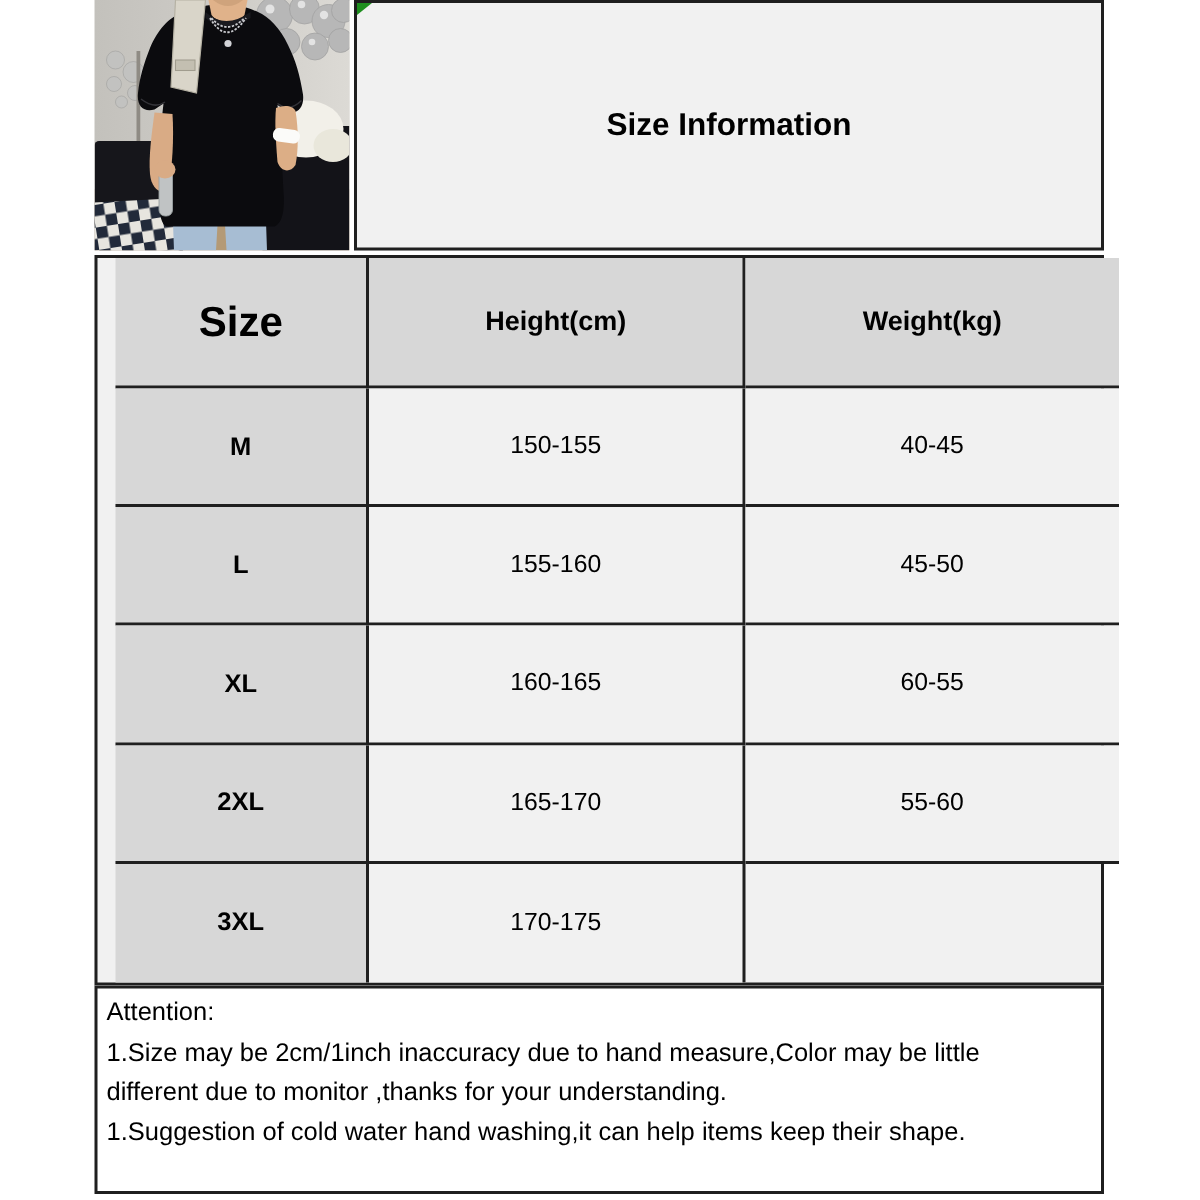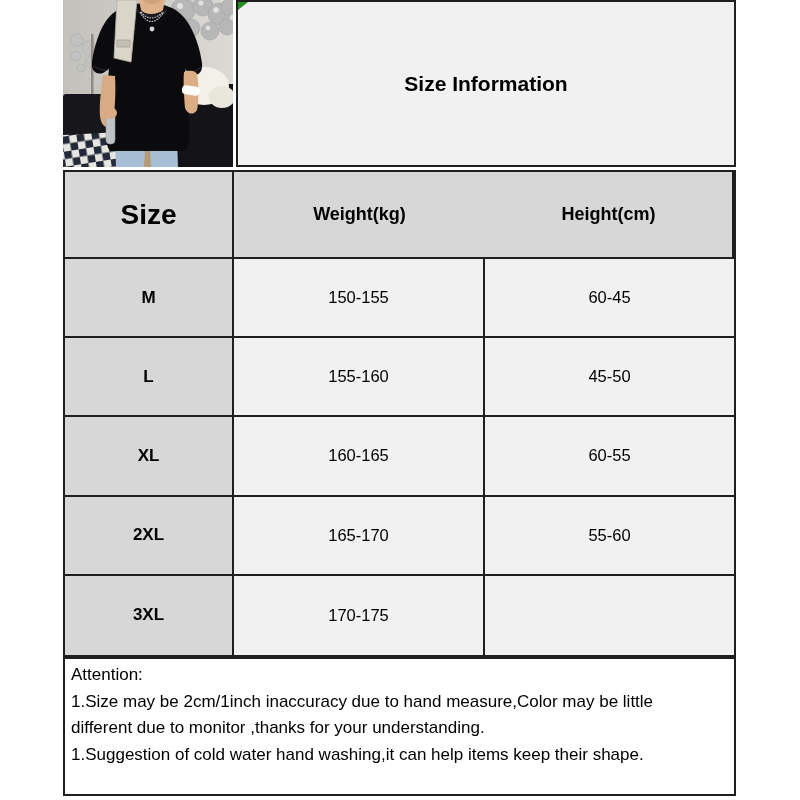--- a/index.html
+++ b/index.html
@@ -28,20 +28,21 @@
     border-top:8px solid #1f8f1f; border-right:10px solid transparent;
   }
 
   
   .tbl {
     position:absolute; left:63px; top:170px; width:673px; height:487px;
     box-sizing:border-box; border:2px solid #1f1f1f; background:#f1f1f1;
     display:grid;
     grid-template-columns:169px 251px 249px;
     grid-template-rows:87px repeat(5, 79.2px);
+    padding-left:12px;
   }
   .cell {
     display:flex; align-items:center; justify-content:center;
     border-right:2px solid #1f1f1f; border-bottom:2px solid #1f1f1f;
     background:#f1f1f1;
   }
   .cell.cr { border-right:none; }
   .cell.cb { border-bottom:none; }
   .th { background:#d7d7d7; font-weight:bold; font-size:18px; }
   .th-size { font-size:28px; }
@@ -142,26 +143,26 @@
     </svg>
   </div>
 
   <div class="title-cell">
     <div class="corner-marker"></div>
     <div class="title-text">Size Information</div>
   </div>
 
   <div class="tbl">
     <div class="cell th th-size">Size</div>
+    <div class="cell th">Height(cm)</div>
     <div class="cell th cr">Weight(kg)</div>
-    <div class="cell th">Height(cm)</div>
 
     <div class="cell rowhead">M</div>
     <div class="cell val">150-155</div>
-    <div class="cell val cr">60-45</div>
+    <div class="cell val cr">40-45</div>
 
     <div class="cell rowhead">L</div>
     <div class="cell val">155-160</div>
     <div class="cell val cr">45-50</div>
 
     <div class="cell rowhead">XL</div>
     <div class="cell val">160-165</div>
     <div class="cell val cr">60-55</div>
 
     <div class="cell rowhead">2XL</div>

